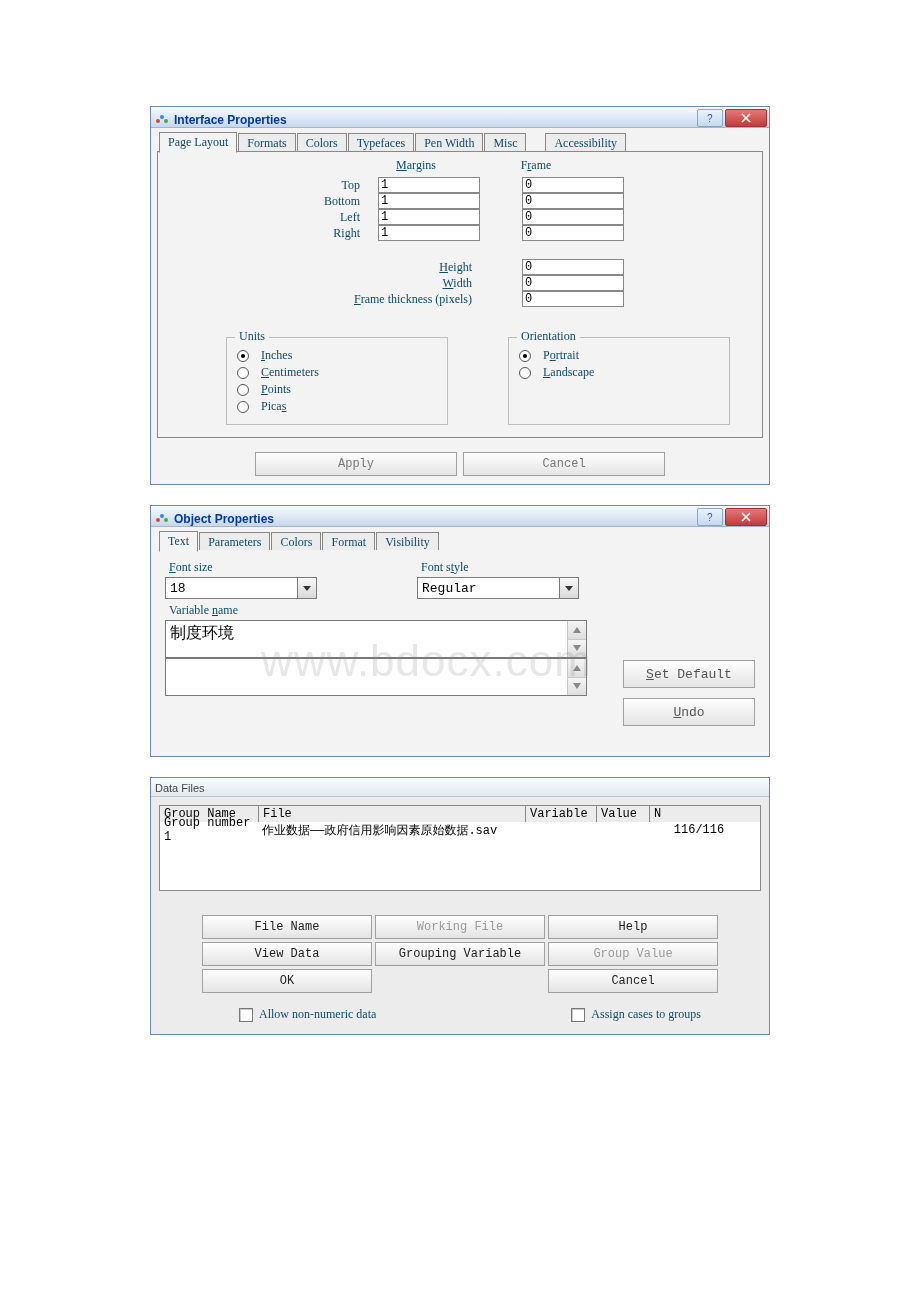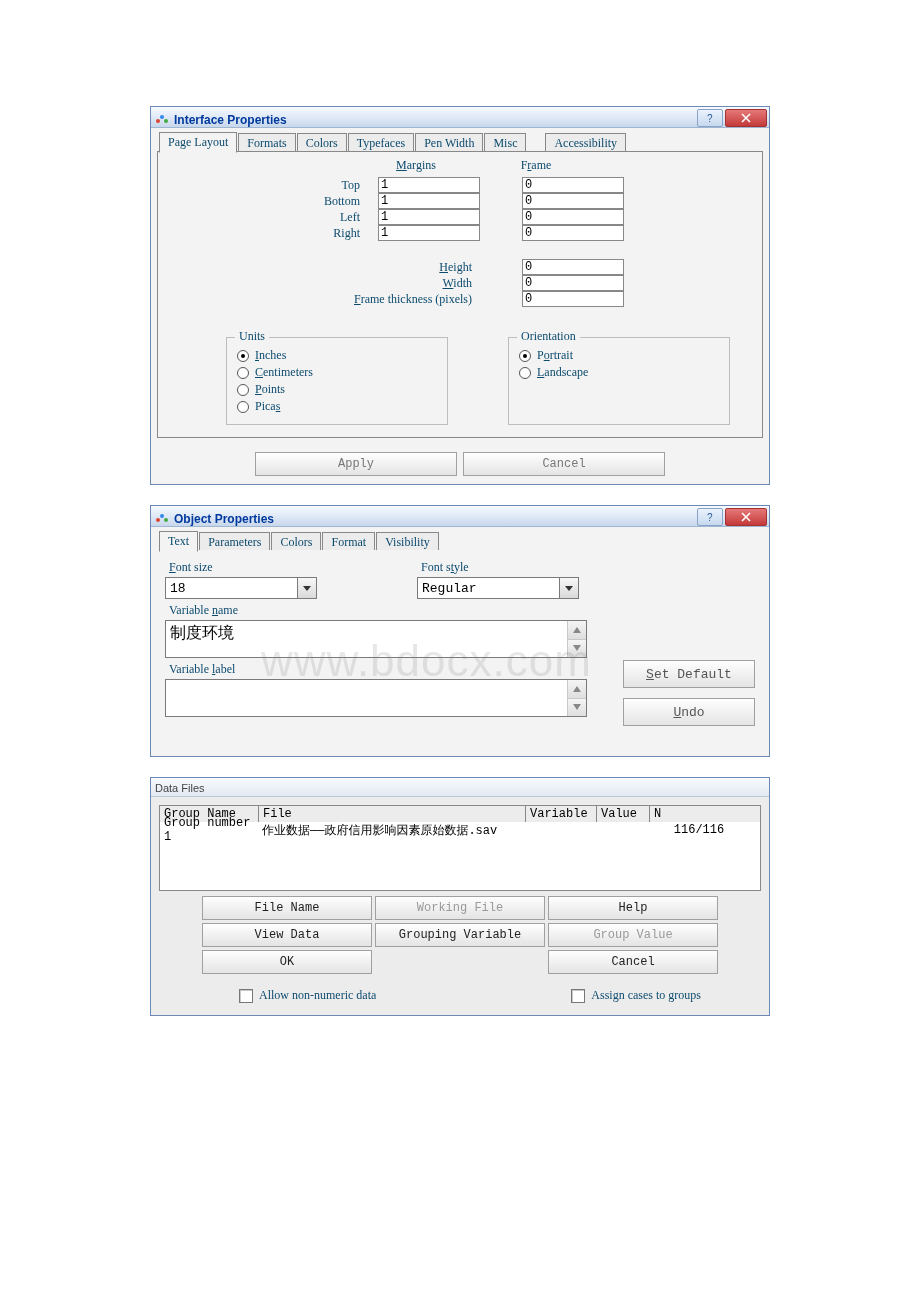--- a/index.html
+++ b/index.html
@@ -133,21 +133,21 @@
     padding: 8px 10px 8px 10px;
     position: relative;
     margin-top: 12px;
   }
   .group-box .legend {
     position: absolute;
     top: -9px; left: 8px;
     background: #f3f3f3;
     padding: 0 4px;
   }
-  .radio-row { display:flex; align-items:center; gap:6px; margin: 2px 0; }
+  .radio-row { display:flex; align-items:center; gap:12px; margin: 2px 0; }
   .radio-dot {
     width: 10px; height:10px; border:1px solid #555; border-radius:50%;
     display:inline-block; position:relative; background:#fff;
   }
   .radio-dot.checked::after {
     content:""; position:absolute; width:4px; height:4px; background:#000;
     border-radius:50%; top:3px; left:3px;
   }
 
   .btn-row { display:flex; gap: 6px; justify-content:center; margin-top: 14px; }
@@ -240,21 +240,21 @@
     display:flex; font-family:"Courier New",monospace; font-size:12px;
     height:16px; align-items:center;
   }
   .df-data-row .cell { padding:0 4px; }
 
   .df-btn-grid {
     display:grid;
     grid-template-columns: 170px 170px 170px;
     column-gap: 3px; row-gap: 3px;
     justify-content:center;
-    margin-top: 5px;
+    margin-top: 24px;
   }
   .df-btn {
     height: 22px;
     border:1px solid #a0a0a0;
     background: linear-gradient(to bottom,#fefefe,#e4e4e4);
     font-family:"Courier New",monospace; font-size:12px;
     color:#222;
     display:flex; align-items:center; justify-content:center;
   }
   .df-btn.disabled { color:#9a9a9a; }
@@ -462,21 +462,20 @@
                     </svg>
                   </div>
                 <div class="sp">
                     <svg viewBox="0 0 8 6">
                       <polygon points="0,0 8,0 4,6"></polygon>
                     </svg>
                   </div>
               </div>
             </div>
 
-            <div class="mono field-label">Variable <span class="underline-char">l</span>abel</div>
             <div class="multiline-box" style="width:420px">
               <div class="ml-text"></div>
               <div class="spinner">
                 <div class="sp">
                     <svg viewBox="0 0 8 6">
                       <polygon points="4,0 8,6 0,6"></polygon>
                     </svg>
                   </div>
                 <div class="sp">
                     <svg viewBox="0 0 8 6">

